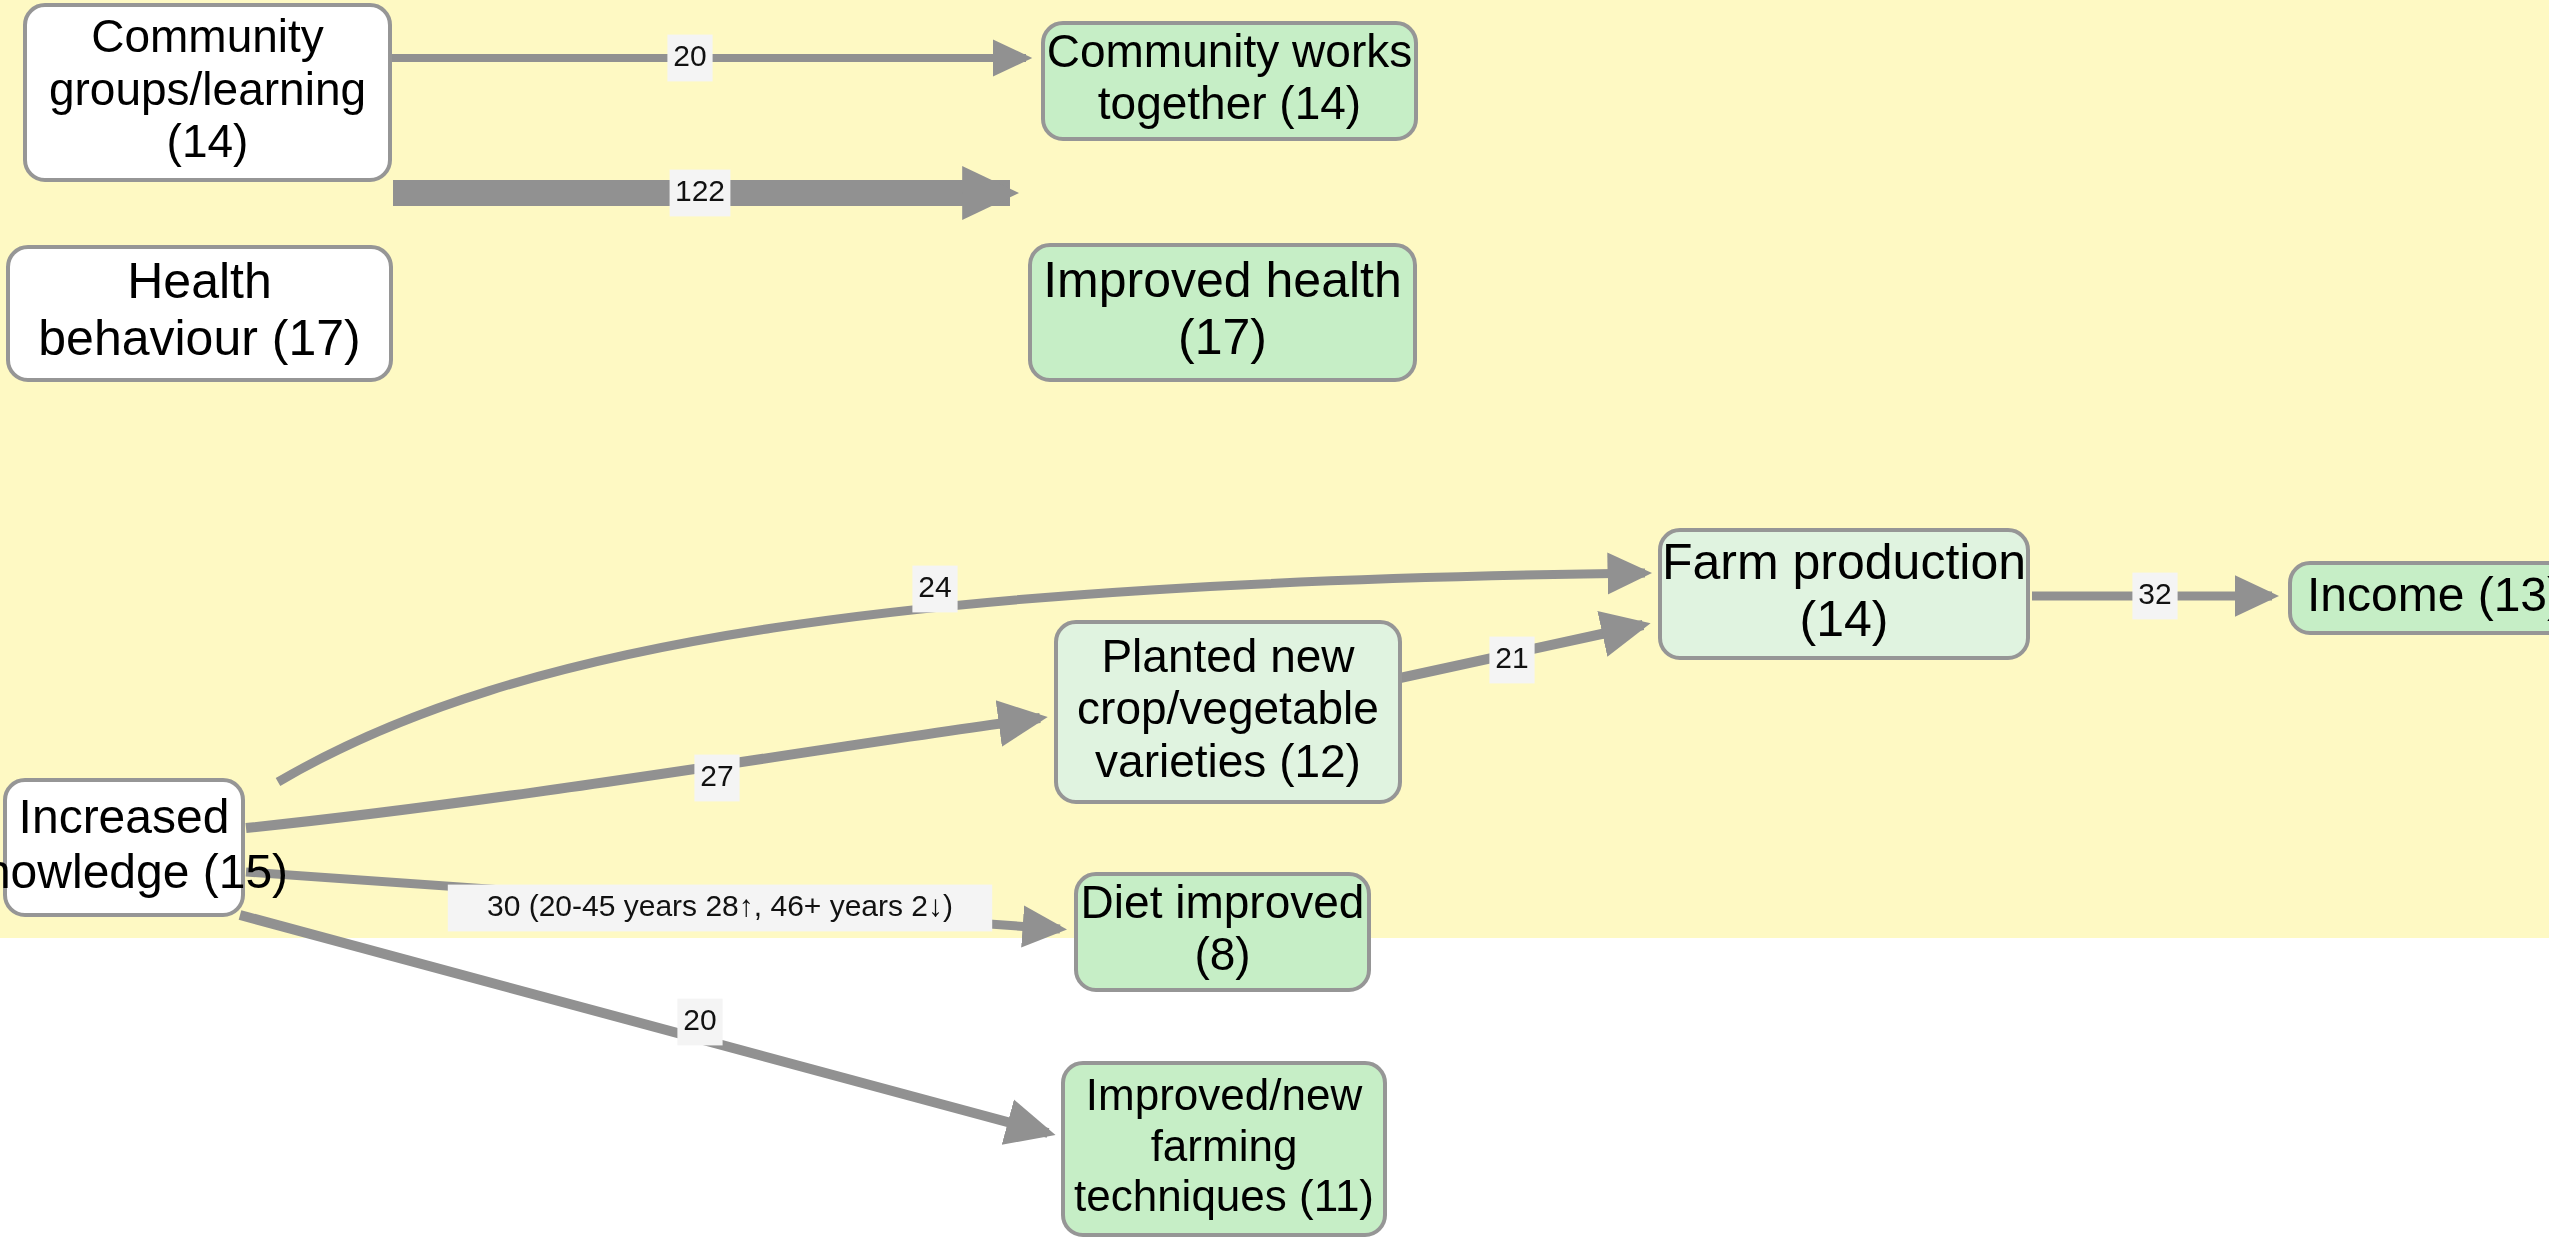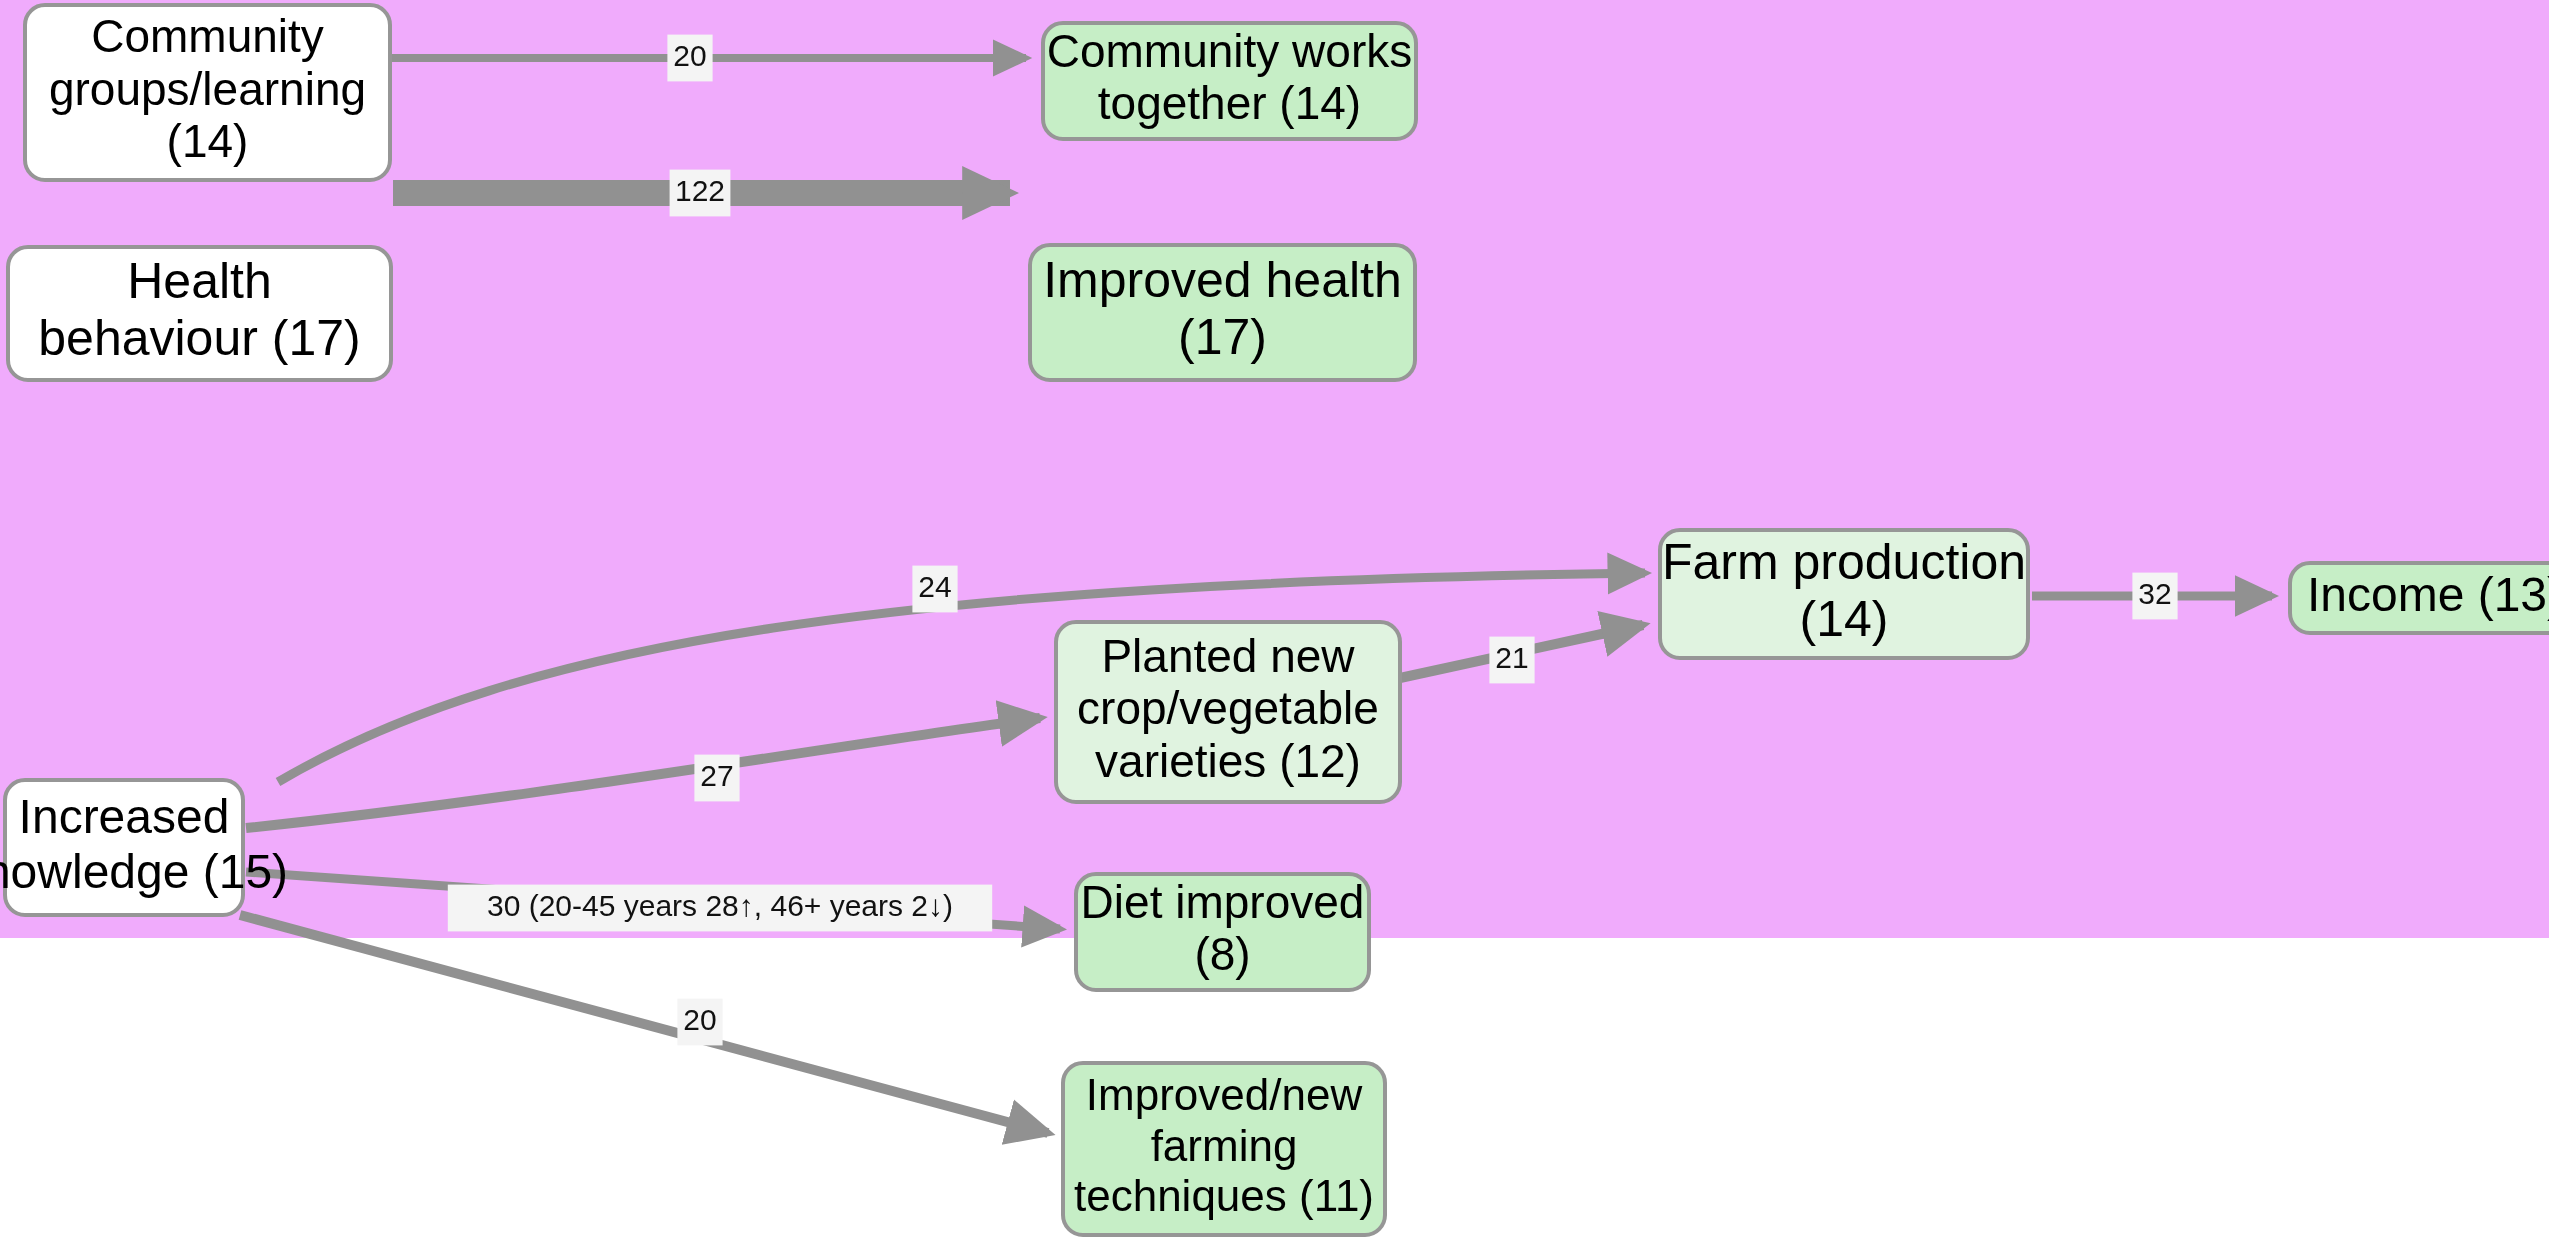--- a/index.html
+++ b/index.html
@@ -10,21 +10,21 @@
   body {
     width: 2549px;
     height: 1238px;
     font-family: "Liberation Sans", sans-serif;
     overflow: hidden;
   }
   #diagram-root {
     position: relative;
     width: 2549px;
     height: 938px;
-    background: #f0abfc;
+    background: #fef9c3;
   }
   svg.canvas {
     position: absolute;
     top: 0;
     left: 0;
     width: 2549px;
     height: 1238px;
   }
   .node-rect {
     stroke: #969696;

